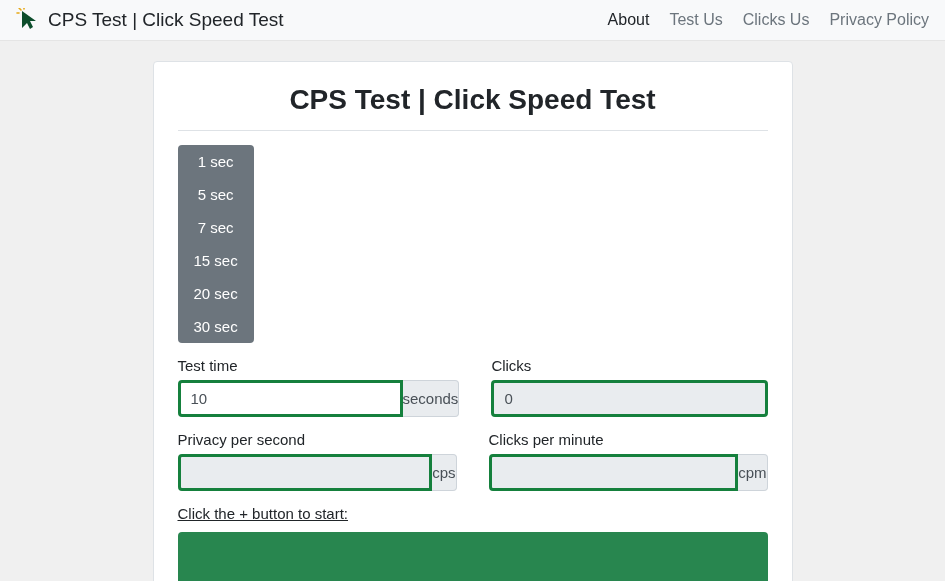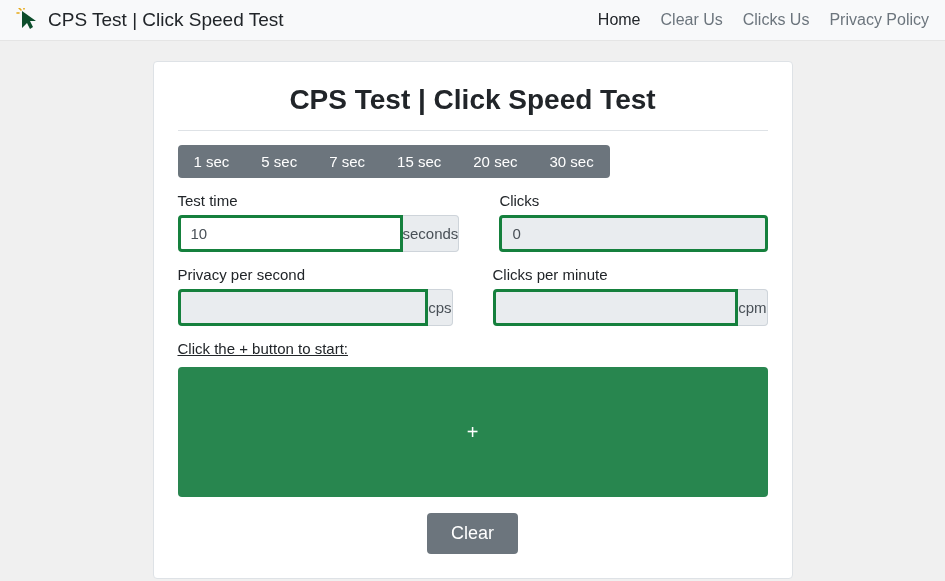--- a/index.html
+++ b/index.html
@@ -66,32 +66,33 @@
       border: none;
       border-top: 1px solid #dee2e6;
       margin-bottom: 14px;
     }
     .duration-tabs {
       background: #6c757d;
       border-radius: 4px;
       display: inline-flex;
       padding: 0;
       margin-bottom: 14px;
+      flex-direction: column;
     }
     .duration-tabs .tab {
       color: #fff;
       padding: 8px 16px;
       font-size: 15px;
       cursor: pointer;
       border: none;
       background: transparent;
     }
     .row {
       display: flex;
-      gap: 40px;
+      gap: 32px;
       margin-bottom: 14px;
     }
     .col {
       flex: 1;
       display: flex;
       flex-direction: column;
     }
     .label {
       font-size: 15px;
       color: #212529;
@@ -173,22 +174,22 @@
         <g stroke="#e6a817" stroke-width="1.6" stroke-linecap="round">
           <line x1="5" y1="2" x2="3" y2="0"></line>
           <line x1="8" y1="1" x2="8" y2="-1"></line>
           <line x1="3" y1="5" x2="1" y2="5"></line>
         </g>
       </svg>
     </span>
     <span>CPS Test | Click Speed Test</span>
   </div>
   <div class="nav-links">
-    <a href="#" class="active">Home</a>
-    <a href="#">Clear Us</a>
+    <a href="#" class="active">About</a>
+    <a href="#">Test Us</a>
     <a href="#">Clicks Us</a>
     <a href="#">Privacy Policy</a>
   </div>
 </div>
 
 <div class="container">
   <h1 class="page-title">CPS Test | Click Speed Test</h1>
   <hr class="divider">
 
   <div class="duration-tabs">

